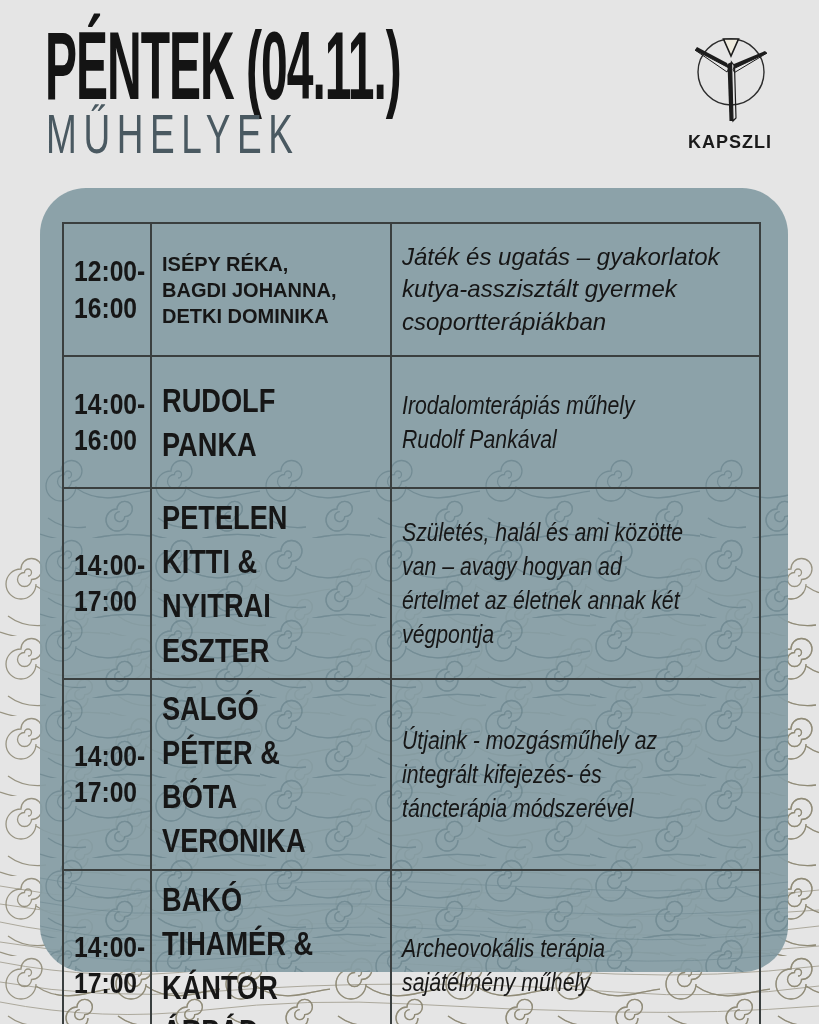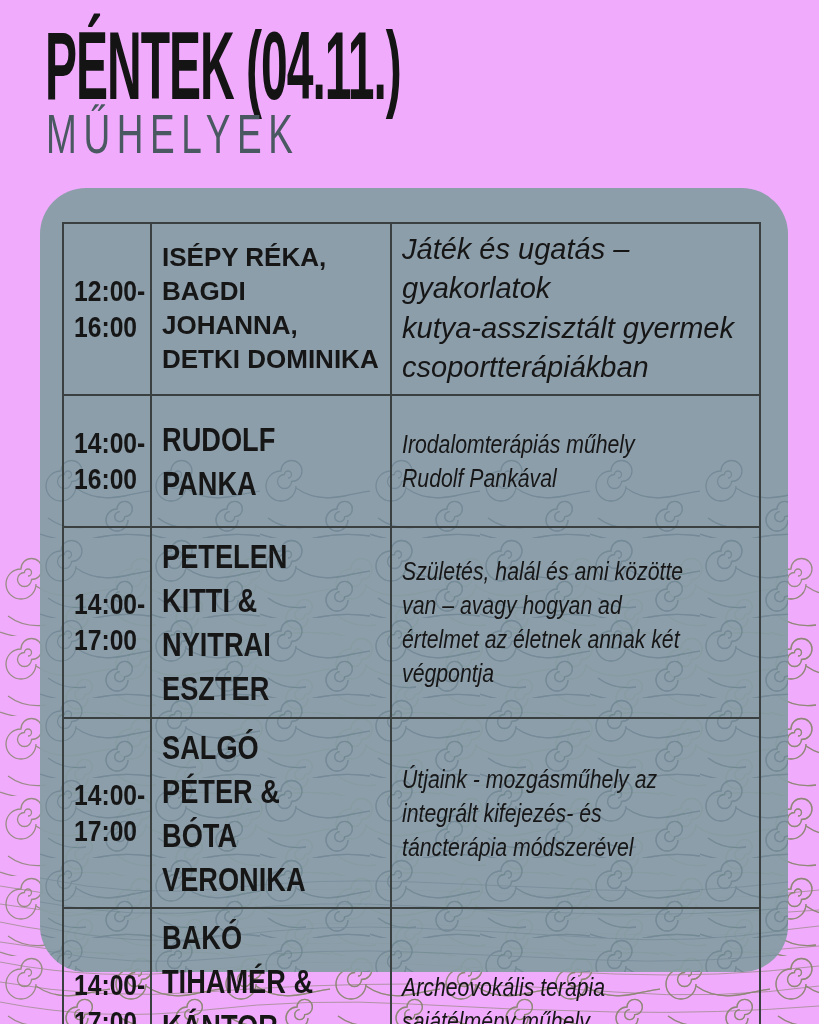--- a/index.html
+++ b/index.html
@@ -1,18 +1,18 @@
 <!DOCTYPE html>
 <html><head>
 <meta charset="utf-8">
 <style>
   html,body { margin:0; padding:0; }
   #poster {
     position:relative; width:819px; height:1024px;
-    background:#f0abfc; overflow:hidden;
+    background:#e5e5e5; overflow:hidden;
     font-family:"Liberation Sans", sans-serif;
     color:#161616;
   }
   
   .title {
     position:absolute; left:45px; top:18px;
     font-size:96px; font-weight:800; line-height:1.0;
     letter-spacing:-2px; white-space:nowrap;
     transform:scaleX(0.50); transform-origin:0 0; color:#141414;
   }
@@ -46,36 +46,51 @@
     white-space:pre-line; padding:6px 10px 6px 10px; overflow:hidden;
   }
   .t-time  { font-weight:700; font-size:29px; line-height:1.25; }
   .t-names { font-weight:700; font-size:34px; line-height:1.3; }
   .t-desc  { font-style:italic; font-size:25px; line-height:1.36; }
   .t-time span, .t-names span, .t-desc span { display:inline-block; transform-origin:0 50%; }
   .t-time span  { transform:scaleX(0.85); }
   .t-names span { transform:scaleX(0.80); }
   .t-desc span  { transform:scaleX(0.85); }
   
-  tr.style-wide .t-names { font-size:26px;border-radius:27px; }
-  tr.style-wide .t-desc  { font-size:29px; }
+  tr.style-wide .t-names { font-size:20px;border-radius:27px; }
+  tr.style-wide .t-desc  { font-size:24px; }
   tr.style-wide .t-names span, tr.style-wide .t-desc span { transform:none; }
   
   tr.r0 td { height:119px; } tr.r1 td { height:118px; }
   tr.r2 td { height:157px;margin-top:35px; } tr.r3 td { height:124px; }
   tr.r4 td { height:98px;  } tr.r5 td { height:76px;  }
 </style>
 </head>
 <body>
 
 <div id="poster">
 
   <div class="title">PÉNTEK (04.11.)</div>
   <div class="subtitle">MŰHELYEK</div>
 
+  <div class="logo">
+    <span>
+      <svg width="104" height="104" viewBox="0 0 104 104">
+        <circle cx="53" cy="46" r="33" fill="none" stroke="#2c2c2c" stroke-width="1.4"></circle>
+        <polygon points="45.5,13 60.5,13 53,30" fill="#EEEBDE" stroke="#1c1c1c" stroke-width="1.6"></polygon>
+        <polygon points="49.5,38 53.5,36 55,95 51.5,95" fill="#1c1c1c"></polygon>
+        <polygon points="55,95 58,92 56.5,40 53.5,36" fill="none" stroke="#1c1c1c" stroke-width="1.2"></polygon>
+        <polygon points="49,37 51,42 17,24 19,21" fill="#1c1c1c"></polygon>
+        <polygon points="17,24 51,42 49,46" fill="none" stroke="#1c1c1c" stroke-width="1"></polygon>
+        <polygon points="56,38 55,43 89,27 87,25" fill="#1c1c1c"></polygon>
+        <polygon points="89,27 55,43 56.5,46.5" fill="none" stroke="#1c1c1c" stroke-width="1"></polygon>
+      </svg>
+    </span>
+    <div class="logo-text">KAPSZLI</div>
+  </div>
 
   <svg class="waves-bg" viewBox="0 0 819 468">
     <defs>
       <g id="curlA" stroke="currentColor" fill="none" stroke-width="1.3">
         <path d="M36,28 a15,15 0 1,1 -15,-15 a10.5,10.5 0 1,1 10.5,10.5 a7,7 0 1,1 -7,-7 a3.5,3.5 0 1,1 3.5,3.5"></path>
         <path d="M36,30 q20,14 48,8 t40,-6"></path>
         <path d="M88,62 a11,11 0 1,1 -11,-11 a7.7,7.7 0 1,1 7.7,7.7 a5,5 0 1,1 -5,-5"></path>
         <path d="M8,60 q16,12 38,9"></path>
         <path d="M0,76 q28,10 55,4 t55,-2"></path>
       </g>

